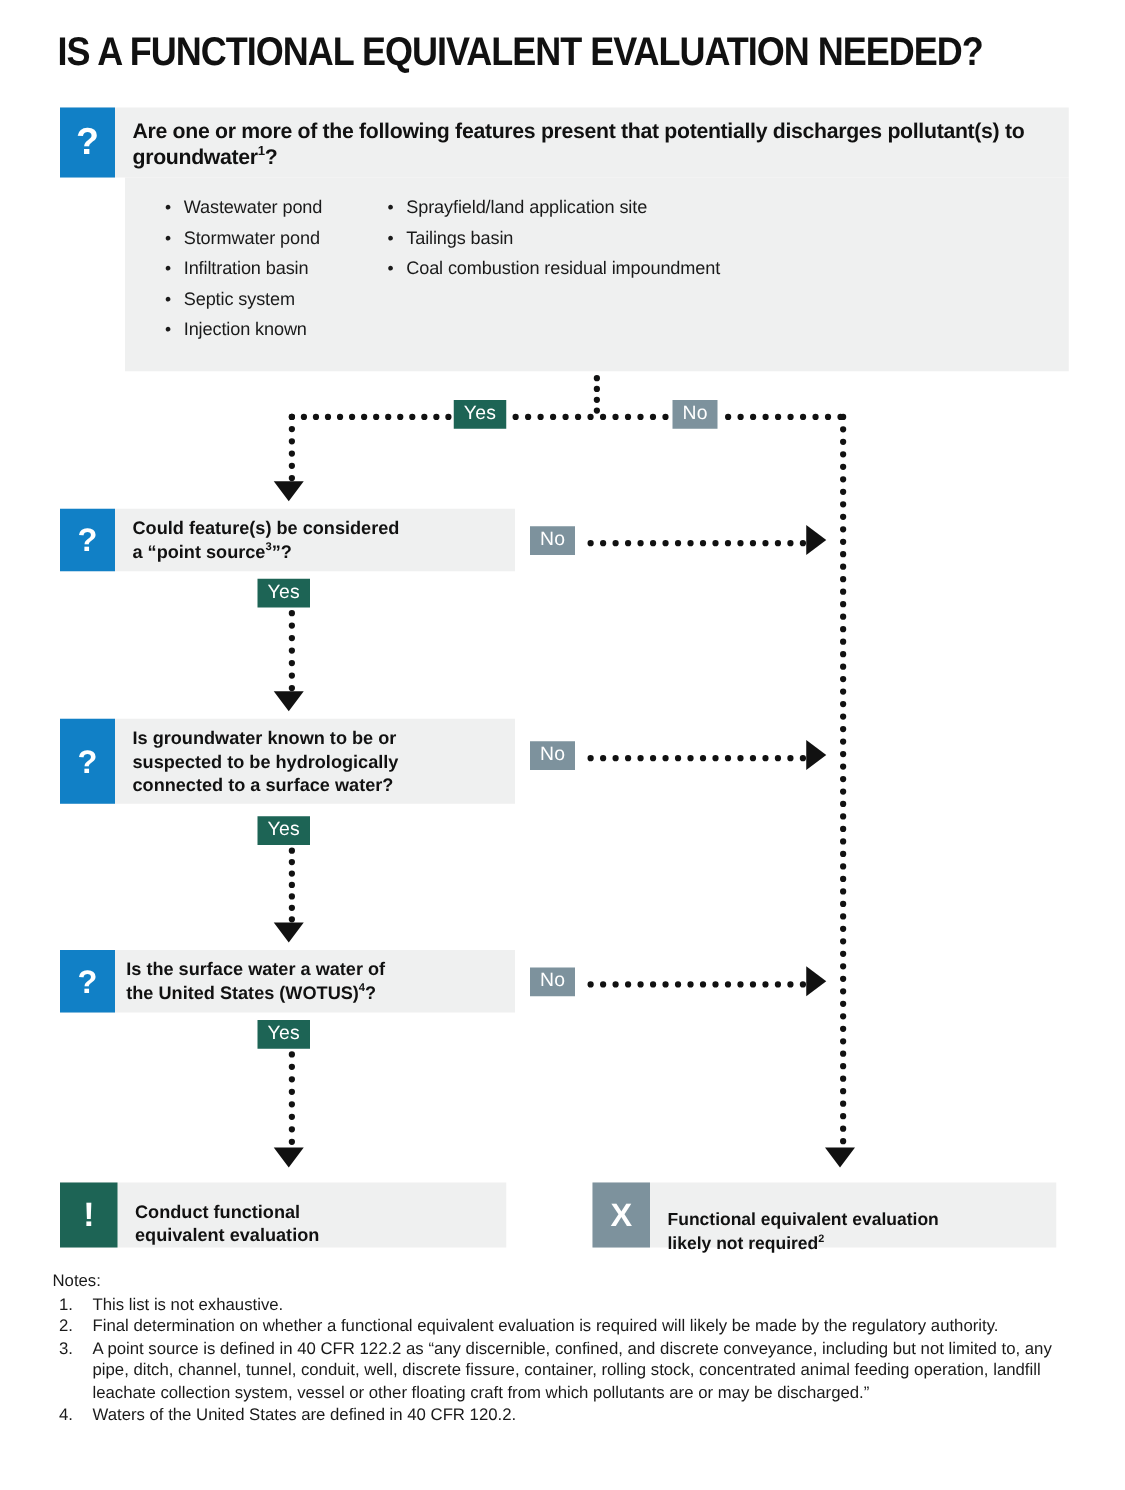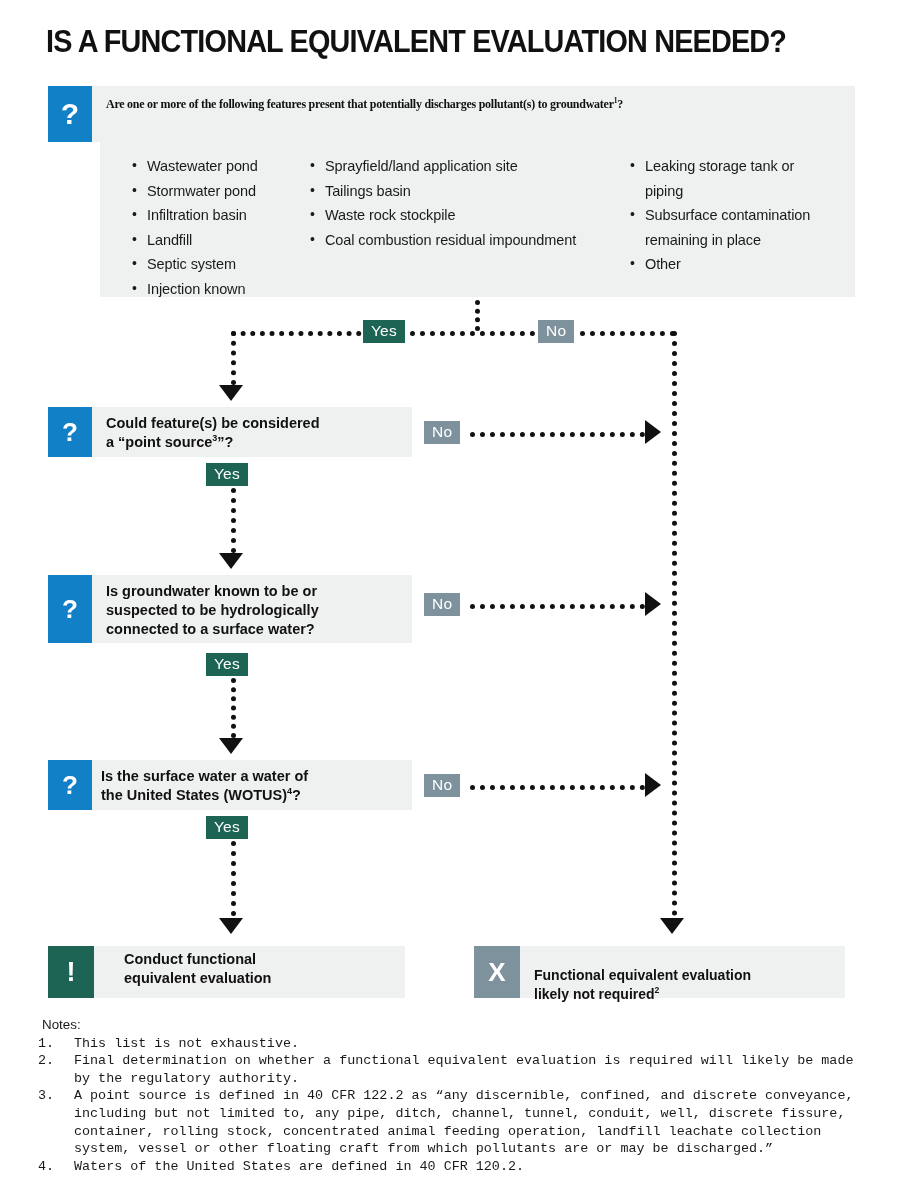--- a/index.html
+++ b/index.html
@@ -75,24 +75,23 @@
   }
   #q1-panel .icon-box {
     width: 44px;
     height: 56px;
     font-size: 30px;
   }
   #q1-text {
     left: 58px;
     top: 8px;
     width: 740px;
-    font-size: 12px;
+    font-size: 17px;
     line-height: 21px;
     letter-spacing: -0.25px;
-    font-family: Liberation Serif, serif;
   }
 
   
   #bullets-panel {
     left: 100px;
     top: 142px;
     width: 755px;
     height: 155px;
     display: flex;
     padding: 12px 0 0 0;
@@ -131,21 +130,21 @@
   #q3-panel .icon-box { width: 44px; height: 68px; font-size: 26px; }
   #q3-text { left: 58px; top: 7px; width: 300px; font-size: 14.5px; line-height: 19px; }
 
   #q4-panel { left: 48px; top: 760px; width: 364px; height: 50px; }
   #q4-panel .icon-box { width: 44px; height: 50px; font-size: 26px; }
   #q4-text { left: 53px; top: 7px; width: 300px; font-size: 14.5px; line-height: 19px; }
 
   
   #outcome-left { left: 48px; top: 946px; width: 357px; height: 52px; }
   #outcome-left .icon-box { width: 46px; height: 52px; font-size: 27px; }
-  #outcome-left-text { left: 60px; top: 4px; width: 285px; font-size: 14.5px; line-height: 19px; margin-left: 16px; }
+  #outcome-left-text { left: 60px; top: 15px; width: 285px; font-size: 14.5px; line-height: 19px; }
 
   #outcome-right { left: 474px; top: 946px; width: 371px; height: 52px; }
   #outcome-right .icon-box { width: 46px; height: 52px; font-size: 26px; }
   #outcome-right-text { left: 60px; top: 20px; width: 300px; font-size: 14px; line-height: 19px; }
 
   
   .badge {
     position: absolute;
     color: #ffffff;
     font-size: 15.5px;
@@ -205,21 +204,20 @@
     color: #1a1a1a;
   }
   #notes .notes-label { margin-bottom: 1px; }
   #notes ol {
     margin: 0;
     padding-left: 20px;
   }
   #notes li {
     padding-left: 12px;
     margin-bottom: 0px;
-    font-family: Liberation Mono, monospace;
   }
 </style>
 </head>
 <body>
 
 <div class="title">IS A FUNCTIONAL EQUIVALENT EVALUATION NEEDED?</div>
 
 <div class="panel" id="q1-panel">
   <div class="icon-box icon-blue">?</div>
   <div class="panel-text" id="q1-text">
@@ -227,38 +225,29 @@
     <span>pollutant(s) to groundwater</span><sup>1</sup><span>?</span>
   </div>
 </div>
 
 <div class="panel" id="bullets-panel">
   <div class="bullet-col" id="col-1">
     <ul>
       <li>Wastewater pond</li>
       <li>Stormwater pond</li>
       <li>Infiltration basin</li>
-      <li>Landfill</li>
       <li>Septic system</li>
       <li>Injection known</li>
     </ul>
   </div>
   <div class="bullet-col" id="col-2">
     <ul>
       <li>Sprayfield/land application site</li>
       <li>Tailings basin</li>
-      <li>Waste rock stockpile</li>
       <li>Coal combustion residual impoundment</li>
-    </ul>
-  </div>
-  <div class="bullet-col" id="col-3">
-    <ul>
-      <li>Leaking storage tank or piping</li>
-      <li>Subsurface contamination remaining in place</li>
-      <li>Other</li>
     </ul>
   </div>
 </div>
 
 <div class="vline" style="left:475px; top:300px; height:31px;"></div>
 <div class="hline" style="left:231px; top:331px; width:140px;"></div>
 <div class="hline" style="left:410px; top:331px; width:135px;"></div>
 <div class="hline" style="left:580px; top:331px; width:95px;"></div>
 
 <div class="badge badge-yes" id="badge-yes-top">Yes</div>

